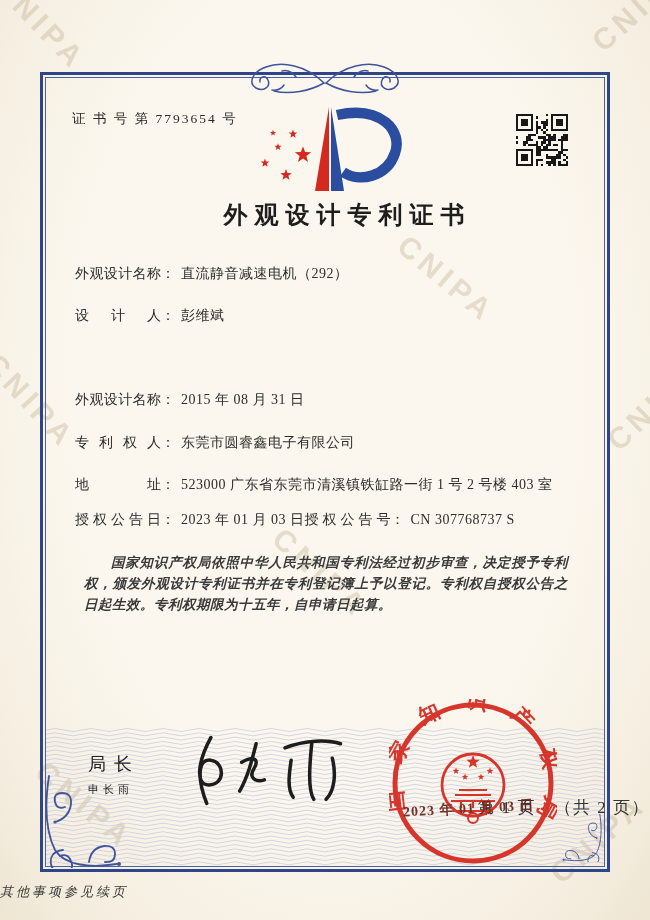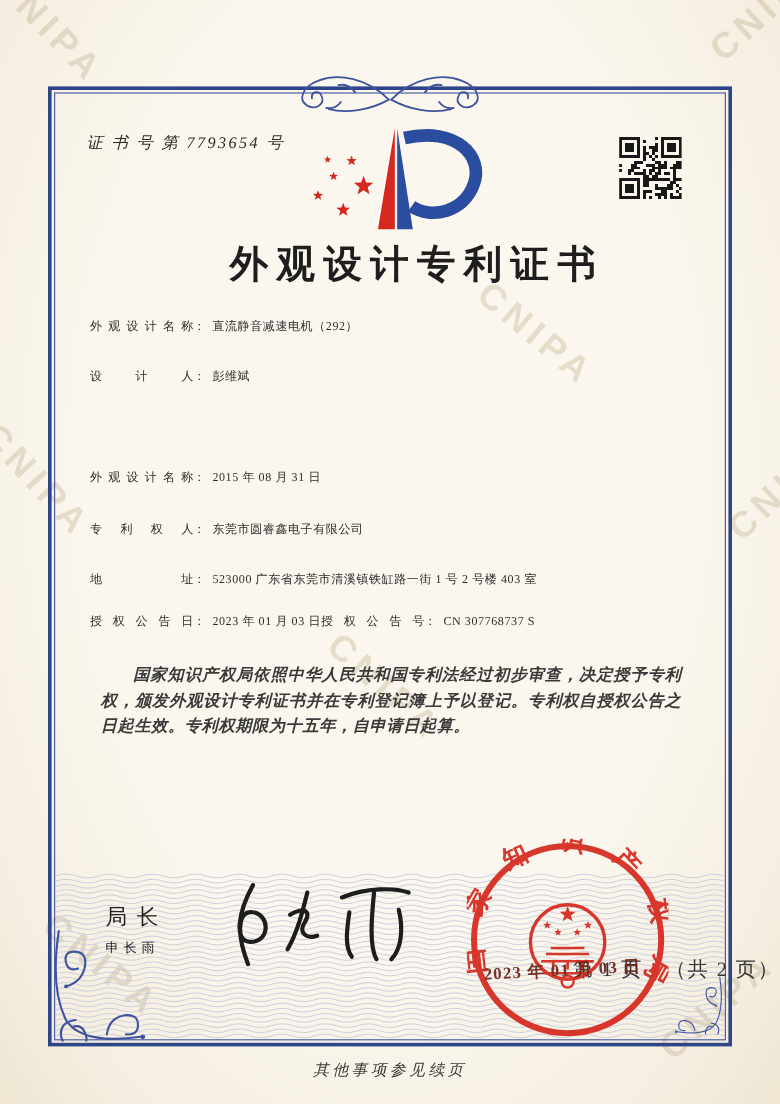--- a/index.html
+++ b/index.html
@@ -16,32 +16,32 @@
     color:rgba(172,150,112,0.28);white-space:nowrap;
   }
   .frame-outer{
     position:absolute;left:40px;top:72px;width:564px;height:794px;
     border:3px solid #2e4589;z-index:1;
   }
   .frame-inner{position:absolute;inset:2px;border:1.5px solid #4c60a2;}
   .ornament-top{position:absolute;left:240px;top:55px;width:170px;height:46px;z-index:2;}
   .cert-no{
     position:absolute;left:72px;top:110px;z-index:2;
-    font-size:13.5px;letter-spacing:2px;color:#2b2b2b;font-style:italic;
+    font-size:13.5px;letter-spacing:2px;color:#2b2b2b;
   }
   .logo{position:absolute;left:245px;top:103px;width:170px;height:92px;z-index:2;}
   .qr{position:absolute;left:516px;top:114px;width:52px;height:52px;z-index:2;}
   .qr svg{width:100%;height:100%;shape-rendering:crispEdges;}
   .title{
     position:absolute;left:0;right:0;top:199px;z-index:2;text-align:center;
-    font-size:32px;font-weight:bold;letter-spacing:7px;color:#1e1e1e;padding-left:45px;
+    font-size:24px;font-weight:bold;letter-spacing:7px;color:#1e1e1e;padding-left:45px;
   }
   .frow{
     position:absolute;left:75px;z-index:2;white-space:nowrap;
-    font-size:10px;color:#2d2d2d;
+    font-size:14px;color:#2d2d2d;
   }
   .flabel{
     display:inline-block;width:86px;vertical-align:bottom;
     text-align:justify;text-align-last:justify;
   }
   .fcolon{margin-right:6px;}
   .fvalue{letter-spacing:0.5px;}
   .fgroup2{}
   .body-text{
     position:absolute;left:72px;top:540px;width:508px;z-index:2;
@@ -62,21 +62,21 @@
   }
   .seal-date{
     font-family:"Liberation Serif",serif;font-weight:bold;
     font-size:14px;letter-spacing:1px;fill:#6a2419;
   }
   .page-info{
     position:absolute;left:0;right:0;top:796px;z-index:2;text-align:right;
     font-size:17px;letter-spacing:1.5px;color:#333;
   }
   .continuation{
-    position:absolute;left:0;right:0;top:883px;z-index:2;text-align:center;
+    position:absolute;left:0;right:0;top:883px;z-index:2;text-align:left;
     font-size:13px;font-style:italic;letter-spacing:3px;color:#3a3a3a;
   }
 </style>
 </head>
 <body>
 
 <div class="sheet">
 
   <div class="wm-layer">
       <span class="wm" style="left: -18px; top: 6px; transform: rotate(46deg);">CNIPA</span>

